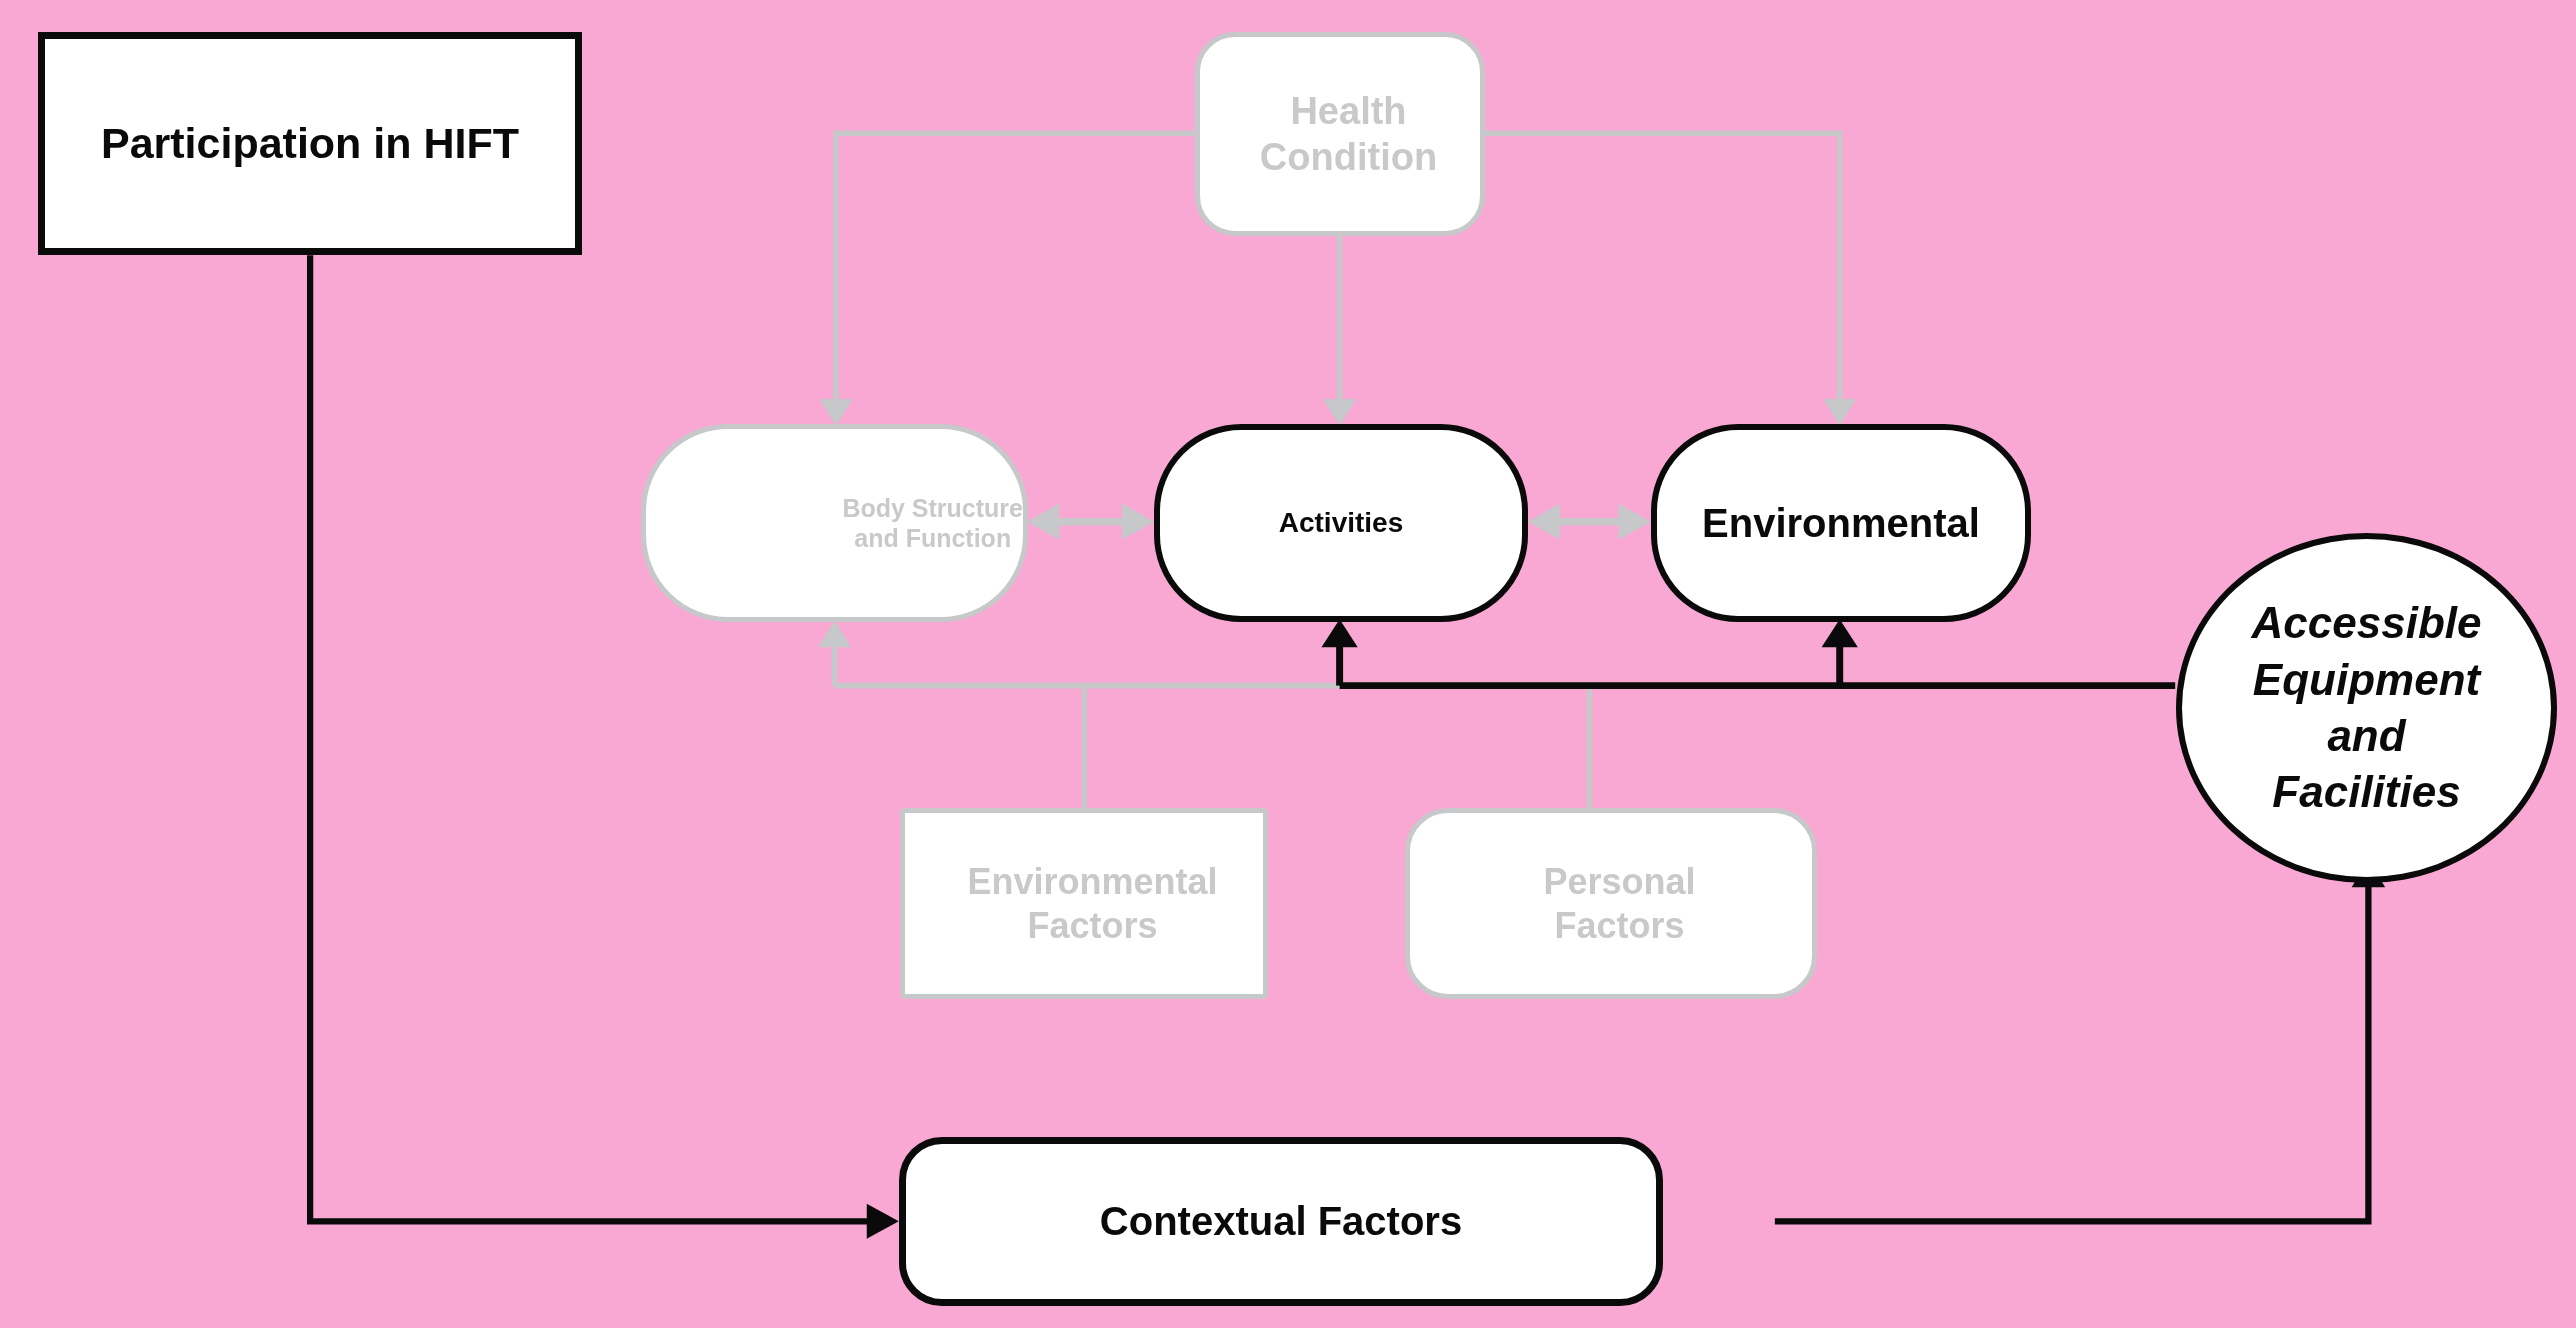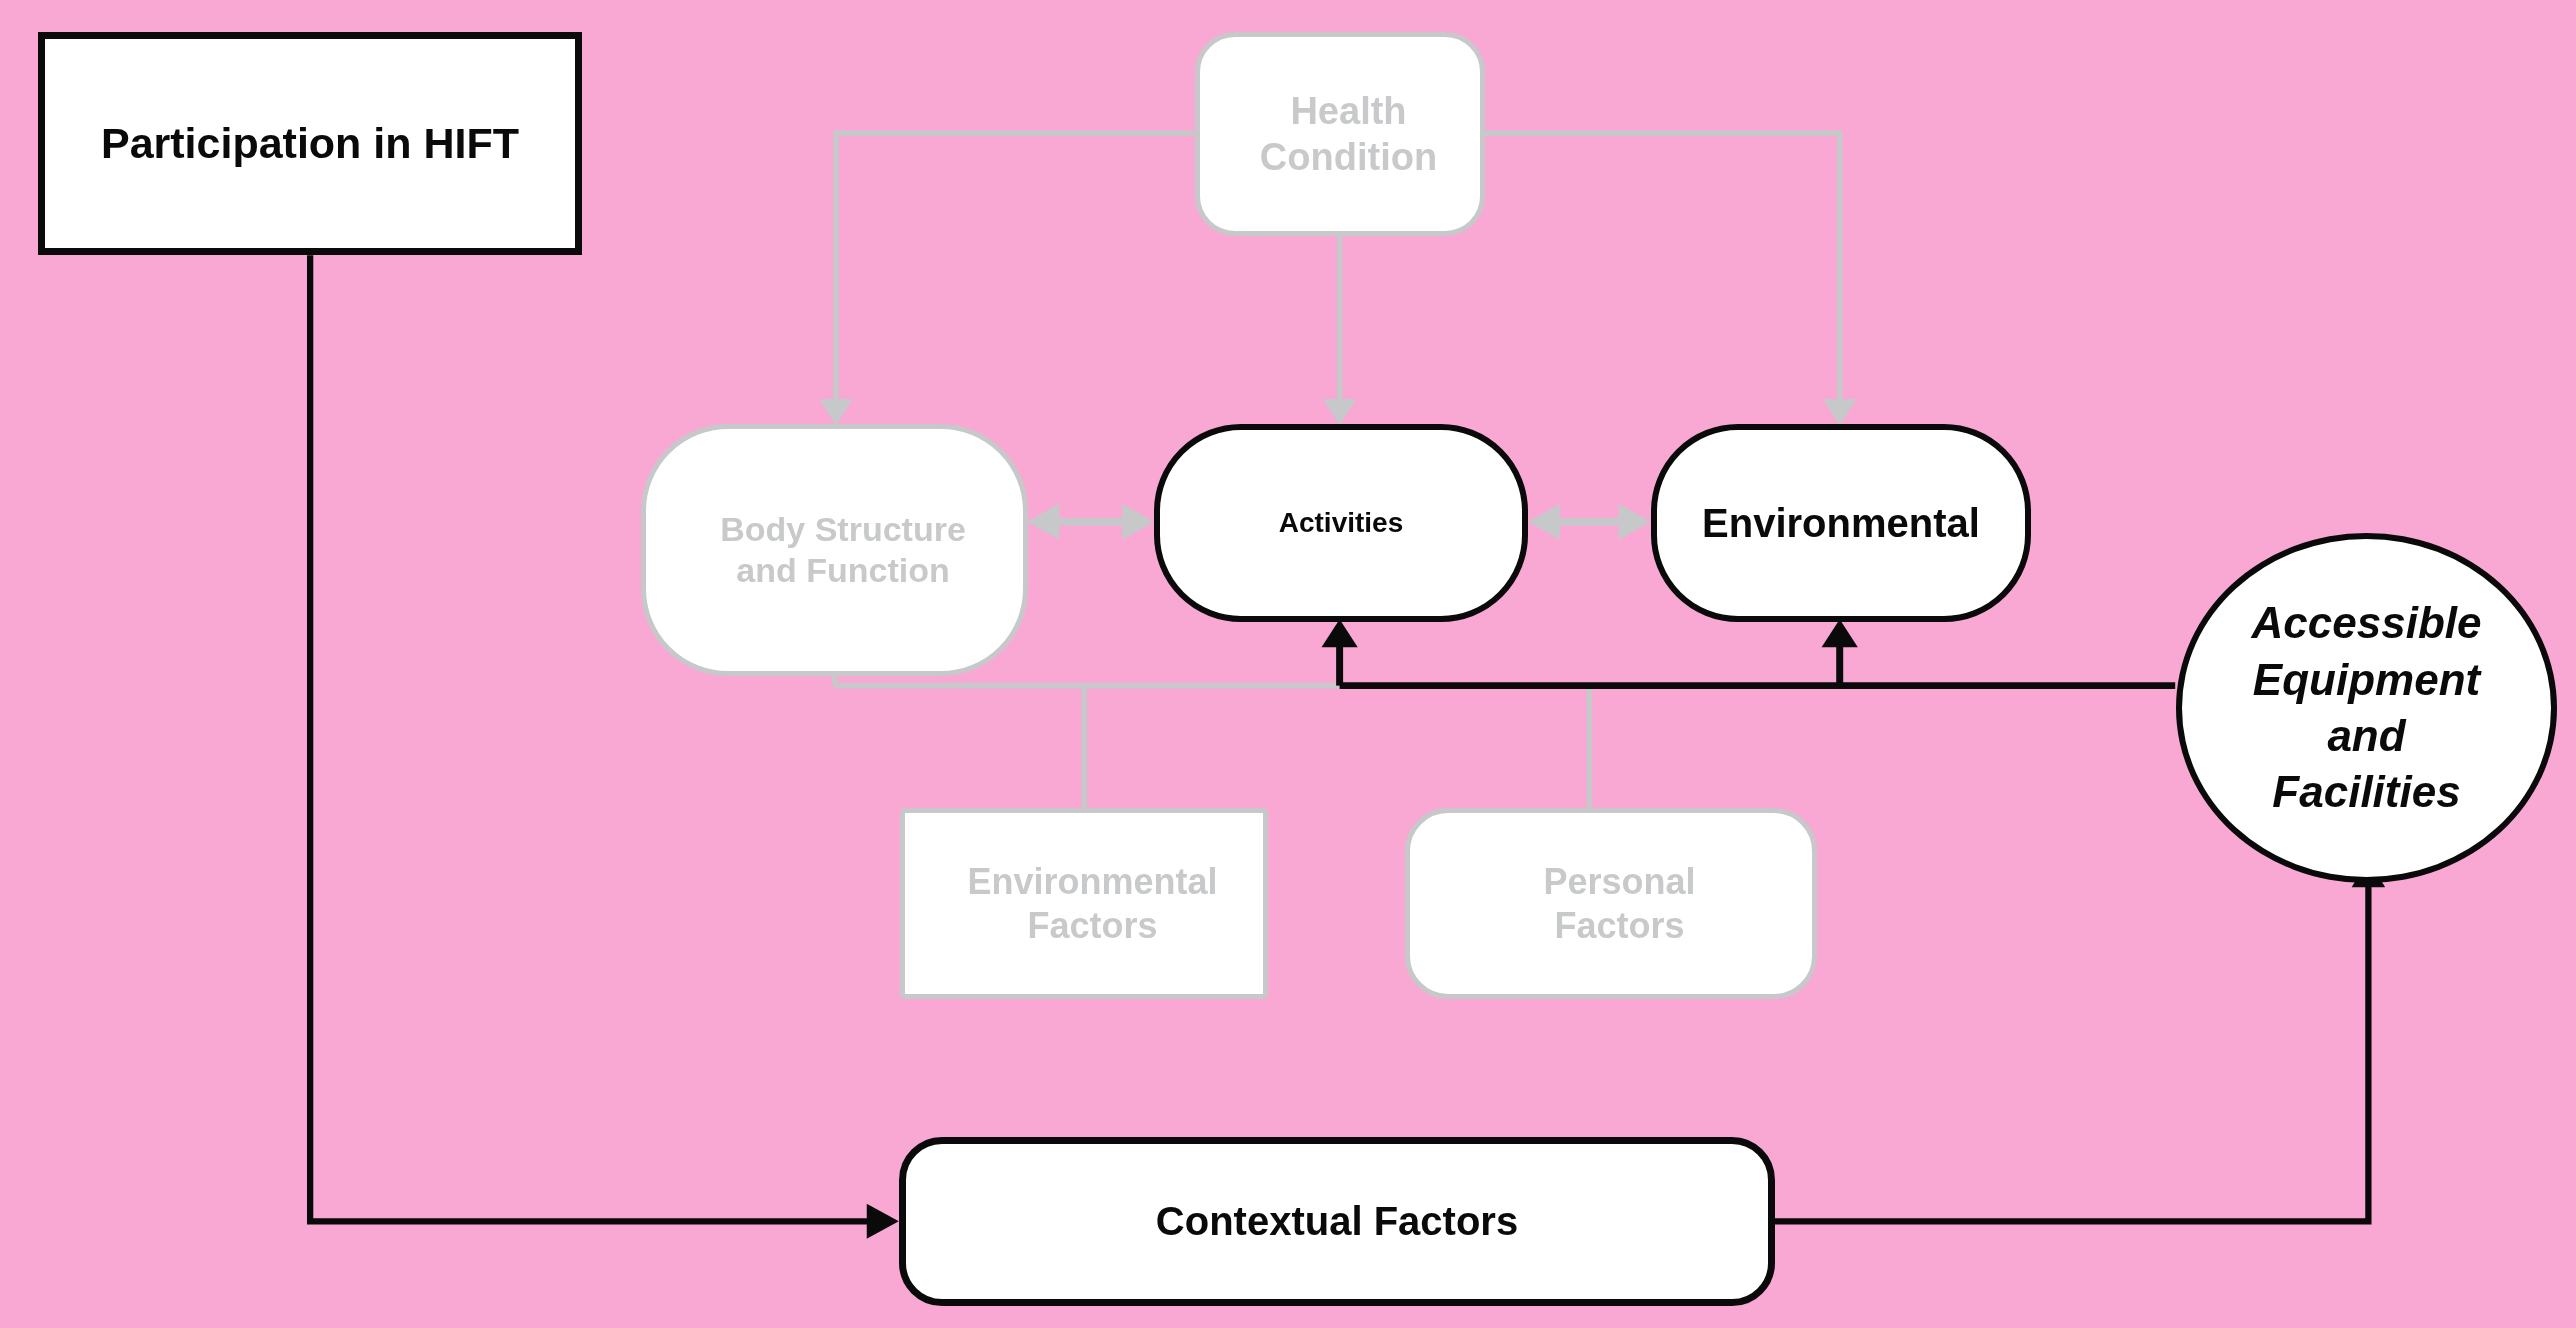--- a/index.html
+++ b/index.html
@@ -47,24 +47,25 @@
     border: 7.7px solid #0a0a0a;
     font-size: 43px;
   }
   #node-health-condition {
     left: 1195px; top: 32px; width: 290px; height: 204px;
     border: 5.6px solid #c7c8ca;
     border-radius: 40px;
     font-size: 38px;
   }
   #node-body-structure {
-    left: 641px; top: 424px; width: 387px; height: 252px;
+    left: 641px; top: 424px; width: 387px; height: 198px;
     border: 5.6px solid #c7c8ca;
     border-radius: 87px;
-    font-size: 34px;
+    font-size: 25px;
+    justify-content: flex-end;
   }
   #node-activities {
     left: 1154px; top: 424px; width: 374px; height: 198px;
     border: 6.3px solid #0a0a0a;
     border-radius: 87px;
     font-size: 28px;
   }
   #node-participation {
     left: 1651px; top: 424px; width: 380px; height: 198px;
     border: 6.3px solid #0a0a0a;
@@ -85,21 +86,21 @@
     border-radius: 5px;
     font-size: 36px;
   }
   #node-personal-factors {
     left: 1405px; top: 808px; width: 412px; height: 191px;
     border: 5.6px solid #c7c8ca;
     border-radius: 43px;
     font-size: 36px;
   }
   #node-contextual-factors {
-    left: 899px; top: 1137px; width: 876px; height: 169px;
+    left: 899px; top: 1137px; width: 764px; height: 169px;
     border: 7px solid #0a0a0a;
     border-radius: 43px;
     font-size: 40px;
   }
 </style>
 </head>
 <body>
 
 <div class="canvas">
 

